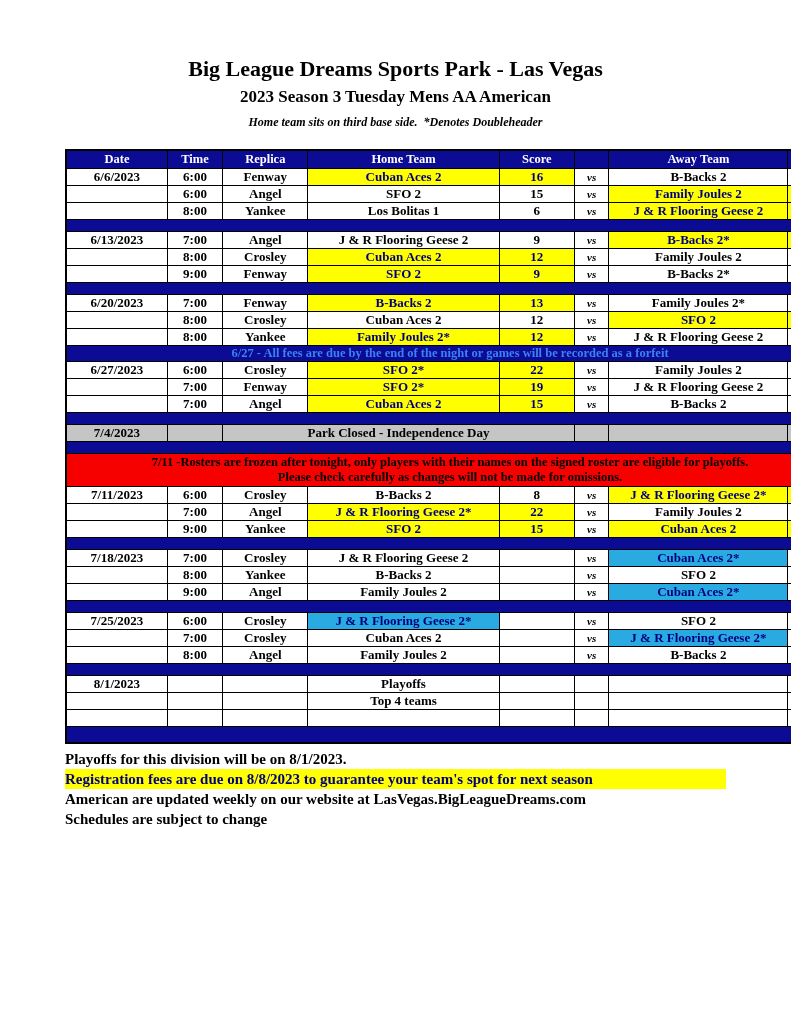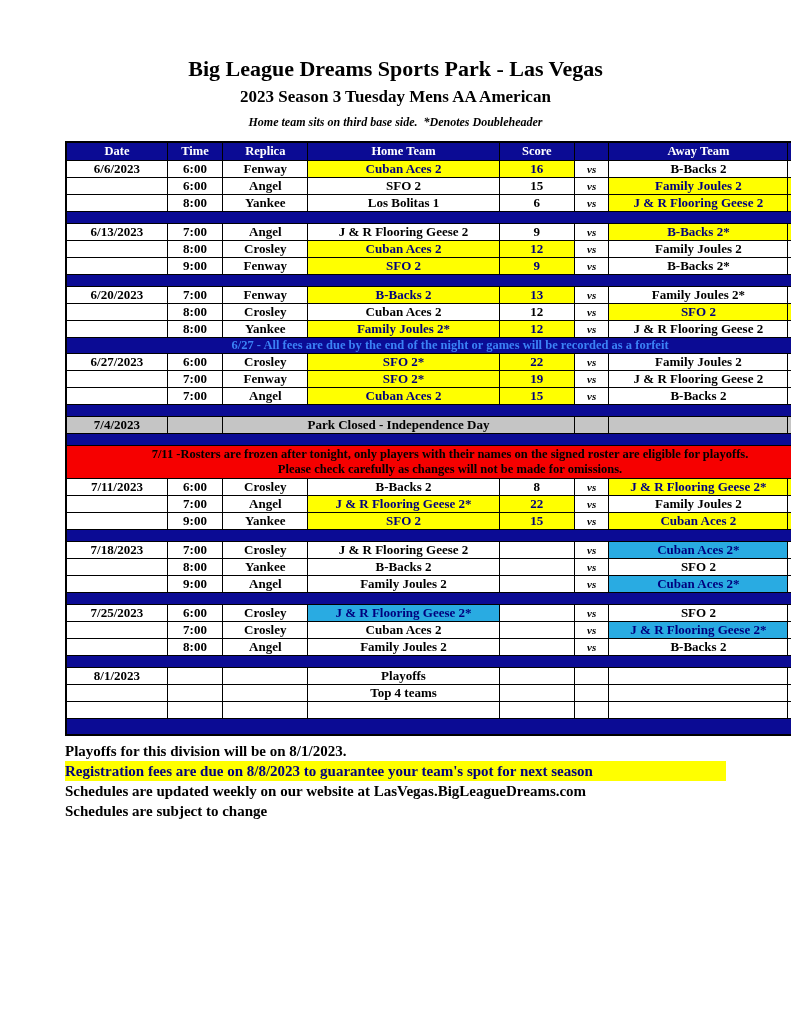--- a/index.html
+++ b/index.html
@@ -8,21 +8,21 @@
   }
   html,body{margin:0;padding:0;background:#ffffff;}
   body{
     width:791px;height:1024px;
     font-family:"Liberation Serif","DejaVu Serif",serif;
     color:#000;
   }
   .doc{width:661px;margin:0;padding:56px 0 0 65px;}
   h1{font-size:22px;font-weight:bold;text-align:center;margin:0 0 5px 0;}
   h2{font-size:17px;font-weight:bold;text-align:center;margin:0 0 8px 0;}
-  .note{font-size:12px;font-weight:bold;font-style:italic;text-align:center;margin:0 0 11px 0;}
+  .note{font-size:12px;font-weight:bold;font-style:italic;text-align:center;margin:0 0 19px 0;}
   table{border-collapse:collapse;width:770px;border:2px solid #000;table-layout:fixed;}
   th,td{
     border:1px solid #000;font-weight:bold;font-size:13px;text-align:center;
     padding:0;height:16px;line-height:16px;white-space:nowrap;overflow:hidden;
   }
   th{background:var(--navy);color:#fff;height:17px;line-height:17px;font-size:12.5px;}
   td.hl-yellow{background:var(--yellow);color:var(--navy-text);}
   td.hl-cyan{background:var(--cyan);color:var(--navy-text);}
   td.vs{font-style:italic;font-size:11px;border-radius:6px;}
   tr.sep td{background:var(--navy);height:11px;line-height:11px;}
@@ -346,16 +346,16 @@
         </tr>
         <tr class="sep thick">
           <td colspan="8"></td>
         </tr>
       </tbody>
   </table>
 
   <div class="footer">
     <div class="f-line">Playoffs for this division will be on 8/1/2023.</div>
     <div class="f-line f-yellow">Registration fees are due on 8/8/2023 to guarantee your team's spot for next season</div>
-    <div class="f-line">Schedules are updated weekly on our website at LasVegas.BigLeagueDreams.com</div>
+    <div class="f-line">American are updated weekly on our website at LasVegas.BigLeagueDreams.com</div>
     <div class="f-line">Schedules are subject to change</div>
   </div>
 </div>
 
 </body></html>

